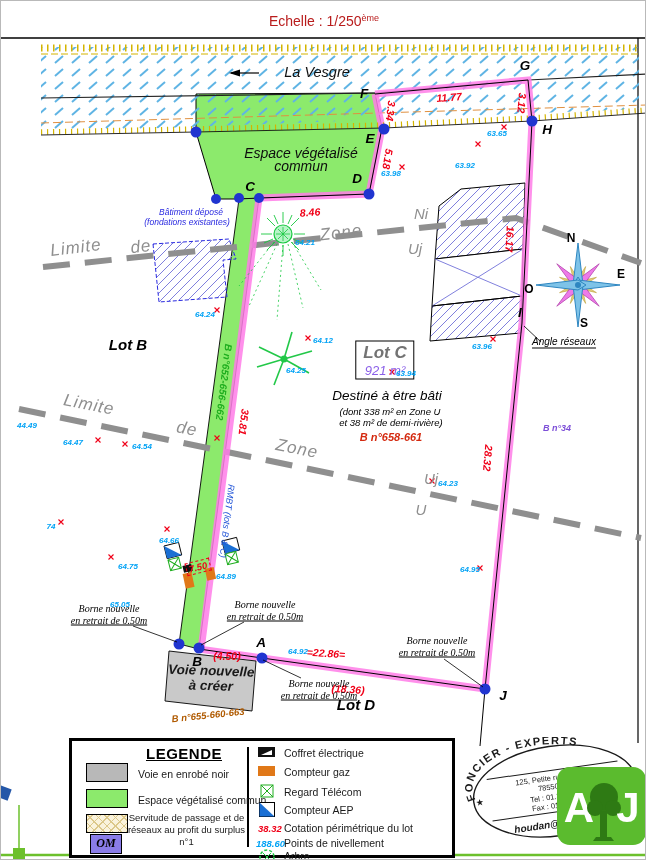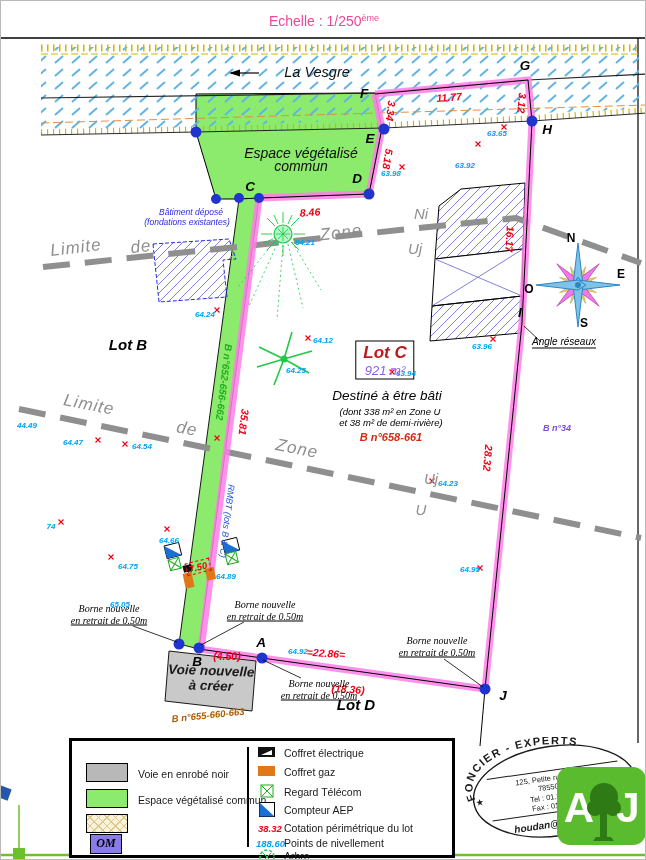--- a/index.html
+++ b/index.html
@@ -1,35 +1,35 @@
 <!DOCTYPE html>
 <html><head>
 <meta charset="utf-8">
 <style>
   html,body{margin:0;padding:0;background:#fff}
   .page{position:relative;width:646px;height:860px;background:#fff;overflow:hidden;
         font-family:"Liberation Sans",sans-serif;border:1px solid #b9b9b9;box-sizing:border-box}
   svg.base{position:absolute;left:0;top:0}
   .t{position:absolute;white-space:nowrap;transform:translate(-50%,-50%)}
-  .title{font:14px "Liberation Sans",sans-serif;color:#ec4899}
+  .title{font:14px "Liberation Sans",sans-serif;color:#b91c1c}
   .title sup{font-size:9px}
   .riv{font:italic 14.5px "Liberation Sans",sans-serif;color:#111}
   .esp{font:italic 14px "Liberation Sans",sans-serif;color:#0d0d0d}
   .pt{font:italic bold 13.5px "Liberation Sans",sans-serif;color:#000}
   .lot{font:italic bold 15px "Liberation Sans",sans-serif;color:#000}
   .elev{font:italic bold 8px "Liberation Sans",sans-serif;color:#00a2f5}
   .dim{font:italic bold 10.5px "Liberation Sans",sans-serif;color:#f00018}
   .dimbox{border:1px dashed #f00018;padding:0 2px}
   .gray{font:italic 17px "Liberation Sans",sans-serif;color:#8f8f8f;letter-spacing:1px}
   .gzone{font:italic 15px "Liberation Sans",sans-serif;color:#8f8f8f}
   .borne{font:italic 10px "Liberation Serif",serif;color:#000;text-align:center;line-height:1.15}
   .borne .u{text-decoration:underline}
   .bluesm{font:italic 8.5px "Liberation Sans",sans-serif;color:#2a2ae0;text-align:left;line-height:1.25}
   .lotc-box{position:absolute;border:1.6px solid #000;text-align:center;padding:1px 7px;transform:translate(-50%,-50%)}
-  .lotc-box .n1{font:italic bold 17px "Liberation Sans",sans-serif;color:#b91c1c}
+  .lotc-box .n1{font:italic bold 17px "Liberation Sans",sans-serif;color:#737373}
   .lotc-box .n2{font:italic 13px "Liberation Sans",sans-serif;color:#8a5fe8}
   .dest{font:italic 13.5px "Liberation Sans",sans-serif;color:#000}
   .note{font:italic 9.5px "Liberation Sans",sans-serif;color:#000}
   .p658{font:italic bold 11px "Liberation Sans",sans-serif;color:#d42a10}
   .p34{font:italic bold 9px "Liberation Sans",sans-serif;color:#7d4fd8}
   .pgreen{font:italic bold 10px "Liberation Sans",sans-serif;color:#1fae1f}
   .rmbt{font:italic 9px "Liberation Sans",sans-serif;color:#2457d8}
   .angle{font:italic 10px "Liberation Sans",sans-serif;color:#000;border-bottom:1px solid #000;padding-bottom:1px}
   .road{font:italic bold 13.5px "Liberation Sans",sans-serif;color:#1a1a1a;text-align:center;line-height:1.1}
   .p655{font:italic bold 9.5px "Liberation Sans",sans-serif;color:#b05a00}
@@ -363,42 +363,47 @@
     <div>à créer</div>
   </div>
   <div class="t p655" style="left:207px;top:714px;transform:translate(-50%,-50%) rotate(-6deg)">B n°655-660-663</div>
 
   <div class="t cmp" style="left:570px;top:237px">N</div>
   <div class="t cmp" style="left:620px;top:273px">E</div>
   <div class="t cmp" style="left:583px;top:322px">S</div>
   <div class="t cmp" style="left:528px;top:288px">O</div>
 
   <div class="legend">
+    <div class="lg-title">LEGENDE</div>
     <div class="lg-div"></div>
 
     <div class="lg-sw sw-gray" style="left:14px;top:22px"></div>
     <div class="lg-item" style="left:66px;top:27px">Voie en enrobé noir</div>
 
     <div class="lg-sw sw-green" style="left:14px;top:48px"></div>
     <div class="lg-item" style="left:66px;top:53px">Espace végétalisé commun</div>
 
     <div class="lg-sw sw-serv" style="left:14px;top:73px"></div>
+    <div class="lg-item" style="left:52px;top:71px;width:125px;text-align:center;font-size:9.5px;line-height:1.25">
+      <div>Servitude de passage et de</div>
+      <div>réseaux au profit du surplus n°1</div>
+    </div>
 
     <div class="om-box" style="left:18px;top:93px">OM</div>
 
     <svg style="position:absolute;left:186px;top:6px" width="18" height="11">
       <rect width="17" height="10" fill="#111"></rect>
         <polygon points="3,8 14,8 14,3" fill="#fff"></polygon>
     </svg>
     <div class="lg-item" style="left:212px;top:6px">Coffret électrique</div>
 
     <svg style="position:absolute;left:186px;top:25px" width="18" height="11">
       <rect width="17" height="10" fill="#e07818"></rect>
     </svg>
-    <div class="lg-item" style="left:212px;top:25px">Coffret gaz</div>
+    <div class="lg-item" style="left:212px;top:25px">Compteur gaz</div>
 
     <svg style="position:absolute;left:188px;top:43px" width="14" height="14">
       <rect x="1" y="1" width="12" height="12" fill="#fff" stroke="#1fae1f"></rect>
       <path d="M1 1 L13 13 M1 13 L13 1" stroke="#1fae1f" stroke-width="1"></path>
     </svg>
     <div class="lg-item" style="left:212px;top:45px">Regard Télécom</div>
 
     <svg style="position:absolute;left:187px;top:61px" width="16" height="15">
       <rect x="0.5" y="0.5" width="15" height="14" fill="#fff" stroke="#000"></rect>
       <polygon points="0.5,0.5 0.5,14.5 15.5,14.5" fill="#1a6fd4"></polygon>

